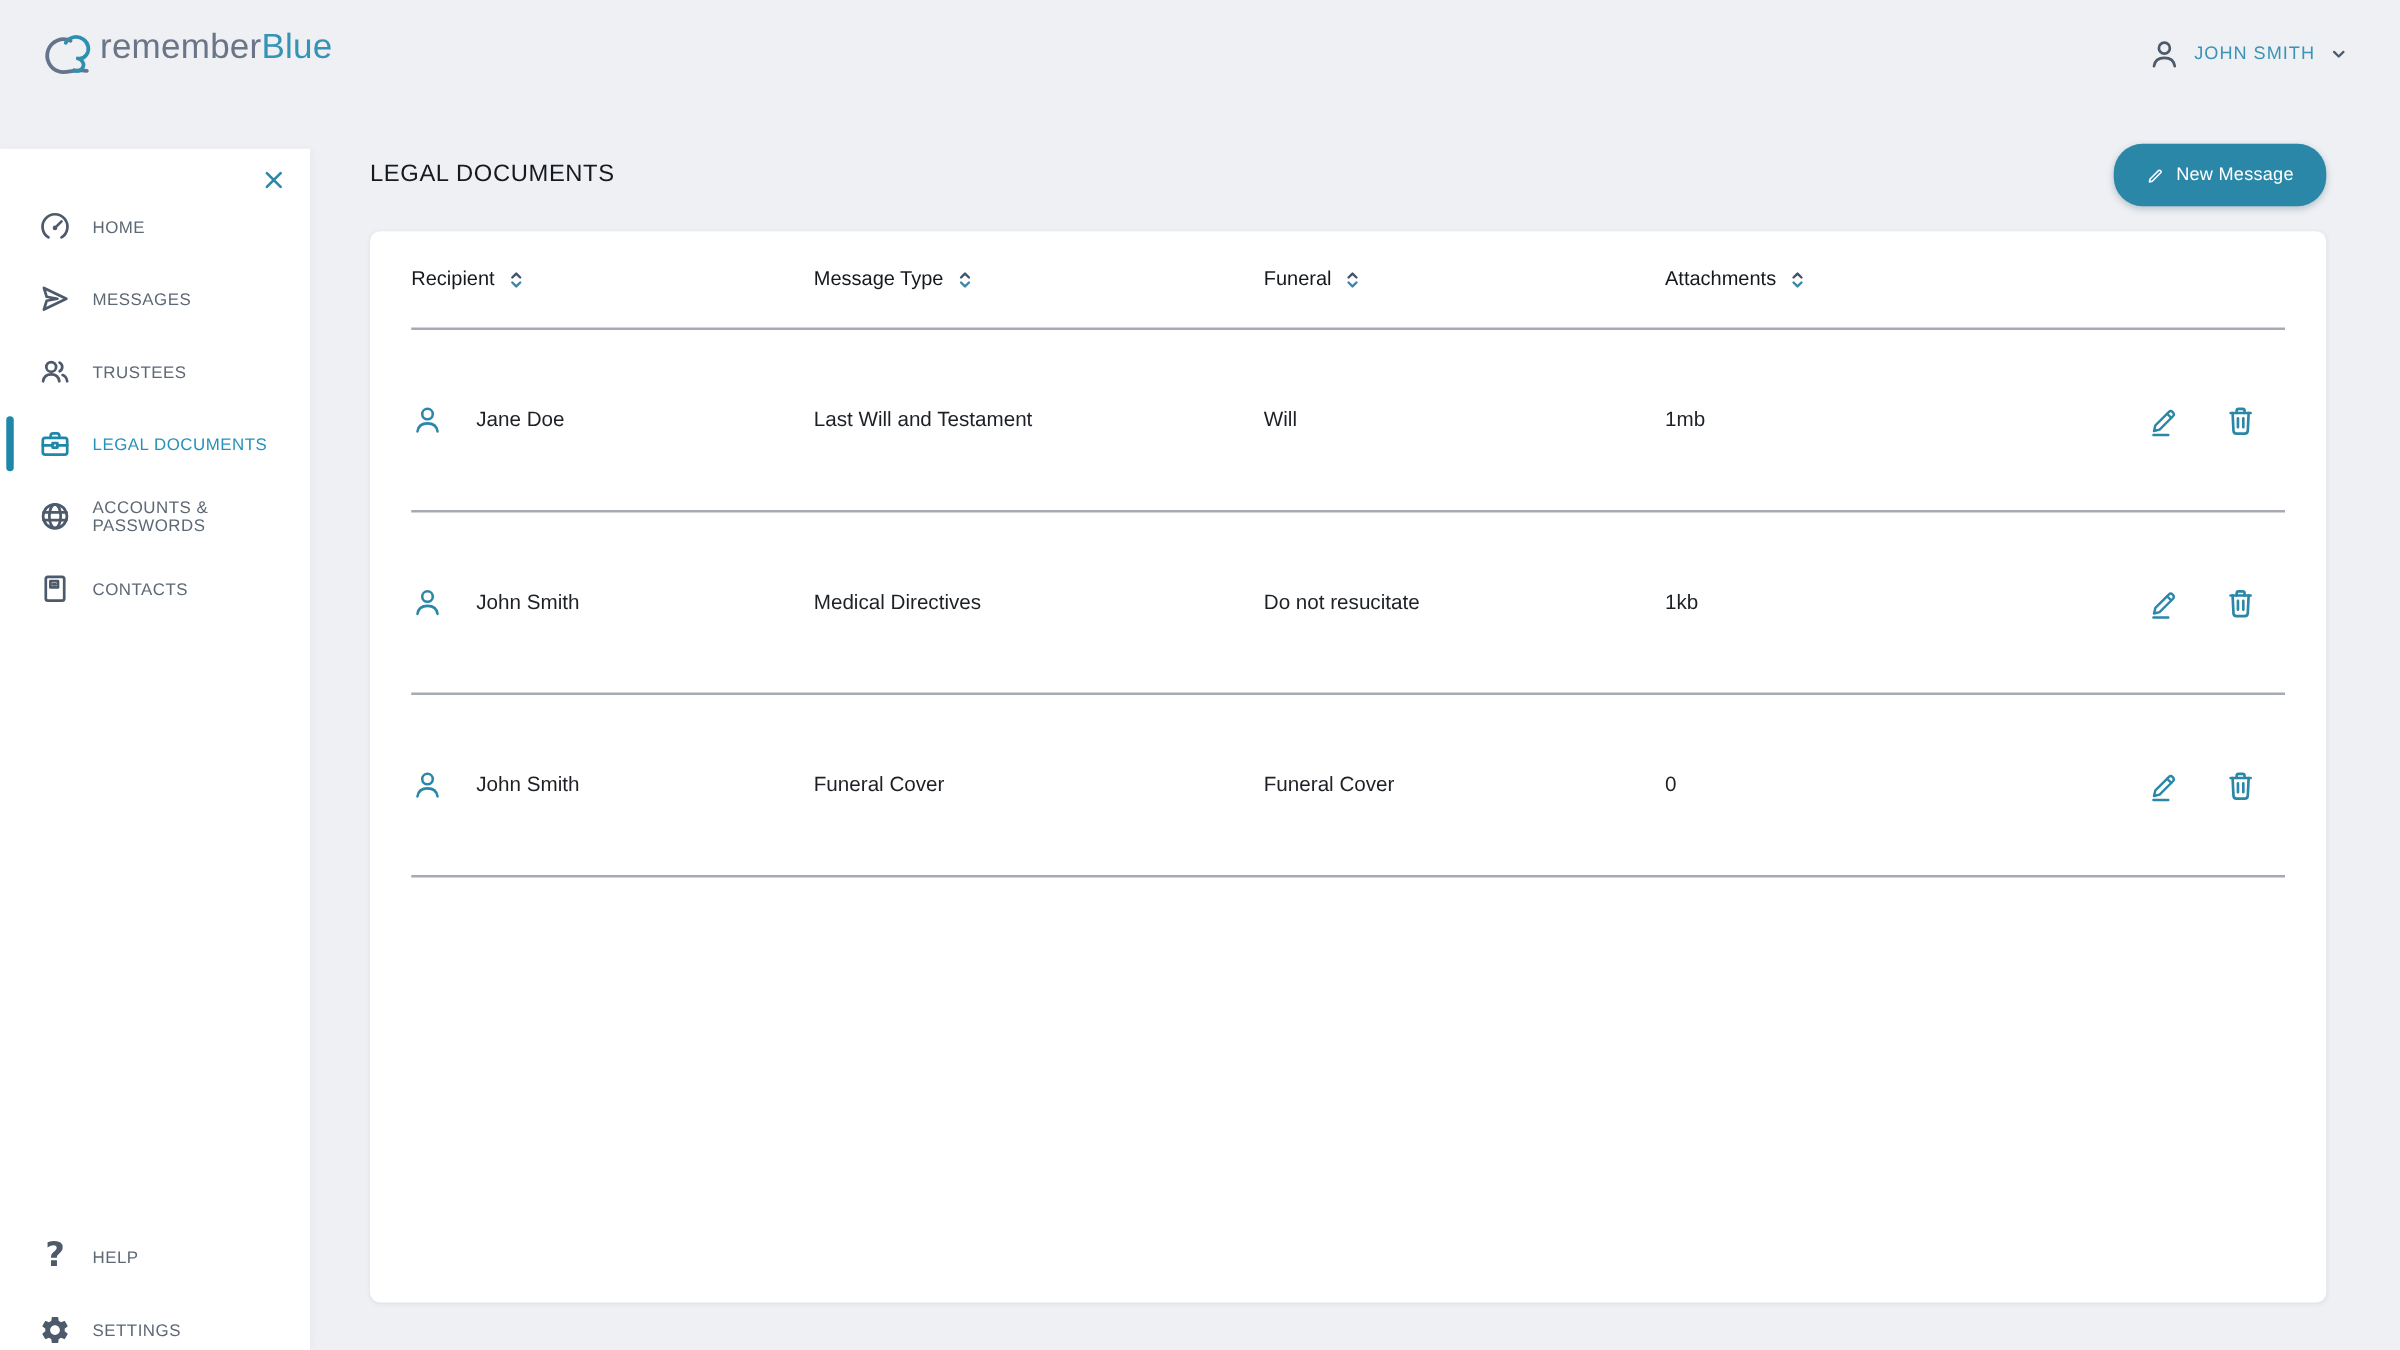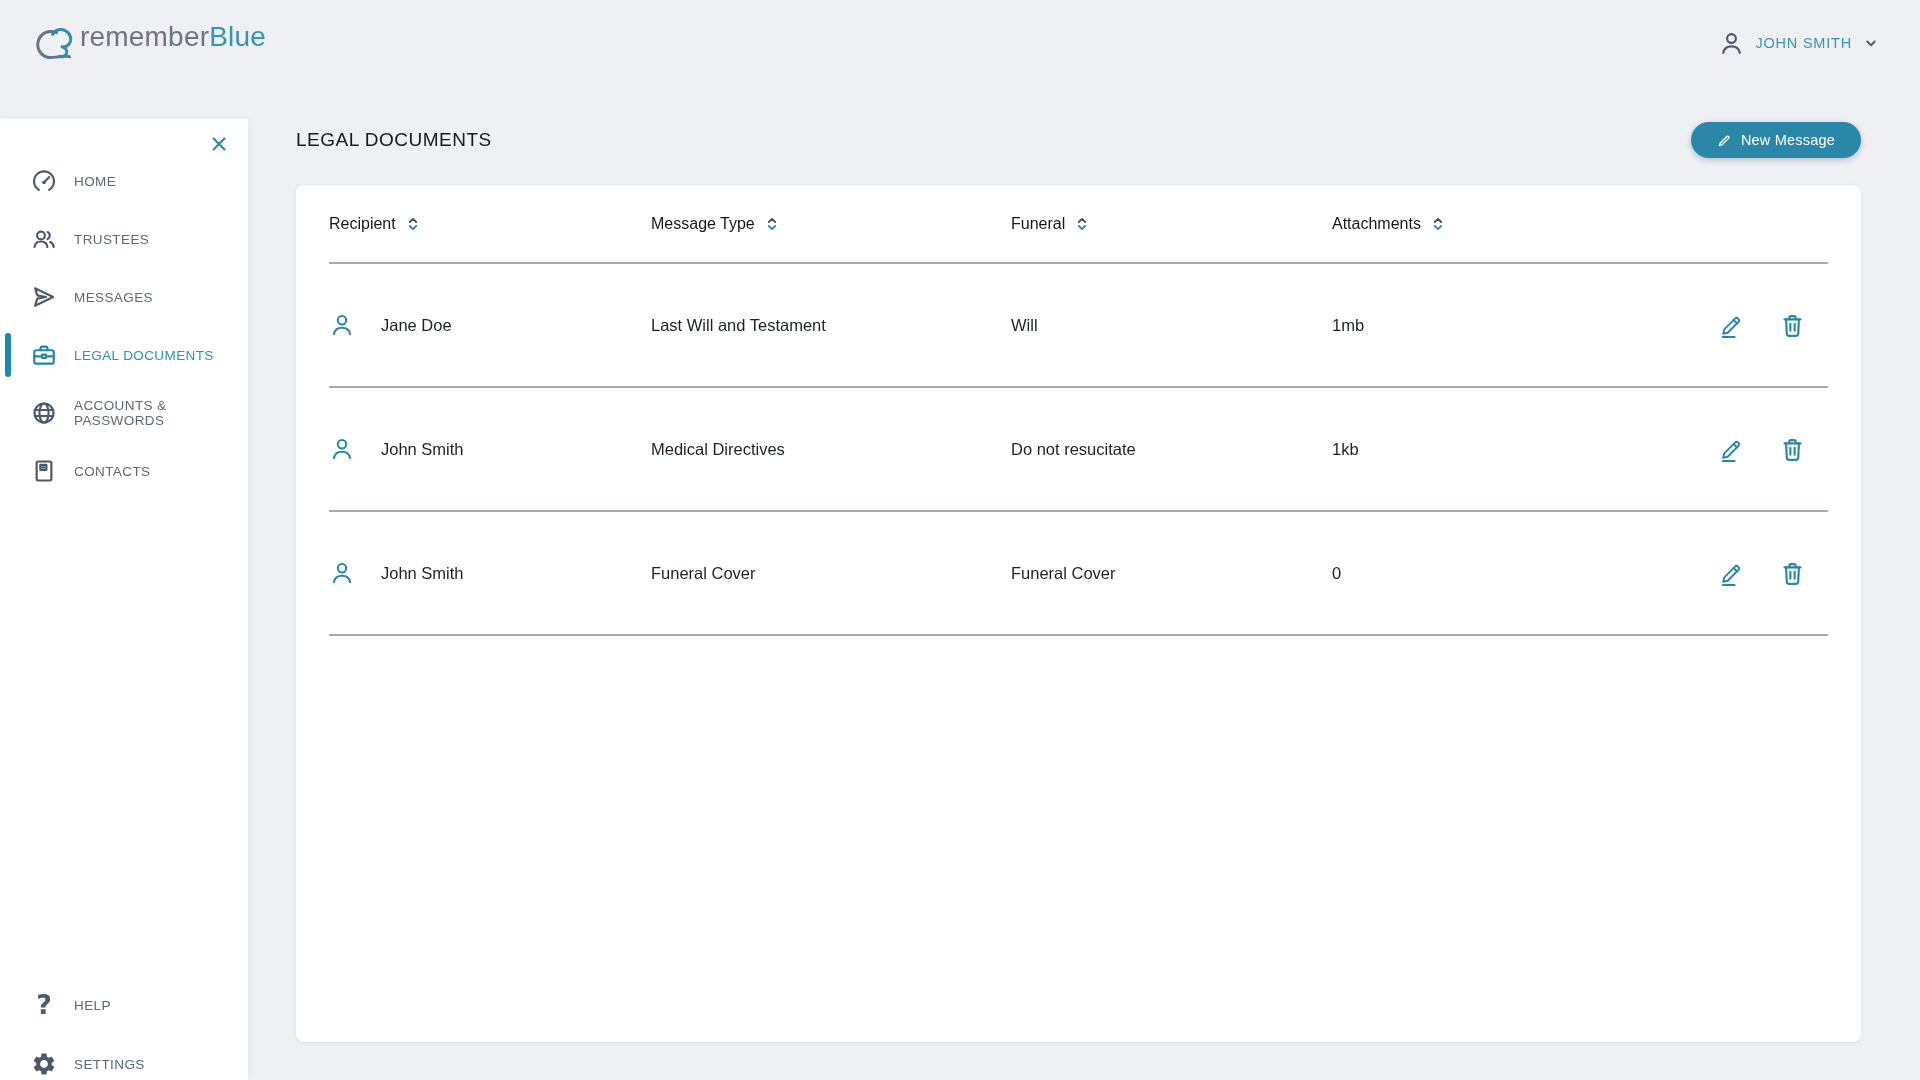--- a/index.html
+++ b/index.html
@@ -65,41 +65,41 @@
   }
 
   
   .main{
     position:absolute;left:248px;top:86px;right:0;bottom:0;
     padding:30px 59px 0 48px;
   }
   .title-row{display:flex;justify-content:space-between;align-items:center;height:48px;}
   .page-title{font-size:19px;font-weight:500;color:#16191d;letter-spacing:.5px;}
   .new-msg-btn{
-    height:36px;border-radius:23px;border:none;cursor:pointer;
+    height:50px;border-radius:23px;border:none;cursor:pointer;
     background:var(--accent-teal);color:#ffffff;
     display:flex;align-items:center;gap:9px;padding:0 26px;
     font-size:14.5px;font-family:inherit;letter-spacing:.2px;
     box-shadow:0 2px 6px rgba(25,60,85,.28);
   }
 
   .card{
     margin-top:21px;background:#ffffff;border-radius:8px;height:857px;
     padding:0 33px;box-shadow:0 1px 4px rgba(20,40,60,.08);
   }
   .grid-row{
     display:grid;grid-template-columns:322px 360px 321px 330px 1fr;
     align-items:center;
   }
   .thead{height:79px;border-bottom:2px solid var(--divider);}
   .th{display:flex;align-items:center;gap:7px;font-size:16px;color:#15181c;cursor:pointer;}
   .sort-icon{width:20px;height:20px;}
   .sort-up{stroke:#44536a;}
   .sort-down{stroke:#3a87a6;}
-  .trow{height:124px;border-bottom:2px solid var(--divider);}
+  .trow{height:146px;border-bottom:2px solid var(--divider);}
   .cell{font-size:16.5px;color:var(--text-dark);}
   .recipient-cell{display:flex;align-items:center;gap:26px;}
   .row-avatar{color:var(--accent-teal);width:26px;height:26px;flex:0 0 26px;}
   .actions-cell{display:flex;justify-content:flex-end;align-items:center;gap:34px;padding-right:22px;}
   .icon-btn{background:none;border:none;cursor:pointer;color:var(--accent-teal);padding:0;width:27px;height:27px;}
 </style>
 </head>
 <body>
 
 <header class="app-header">
@@ -145,37 +145,37 @@
           <path d="M7.2 20.2 A9.2 9.2 0 1 1 16.8 20.2"></path>
           <circle cx="12" cy="13.2" r="1.7" fill="currentColor" stroke="none"></circle>
           <path d="M13.3 11.9l3.5-3.5"></path>
         </svg>
       </span>
       <span class="nav-label">HOME</span>
     </div>
 
     <div class="nav-item">
       <span class="nav-icon">
+        <svg viewBox="0 0 24 24" fill="none" stroke="currentColor" stroke-width="2" stroke-linecap="round" stroke-linejoin="round">
+          <path d="M3.8 20l16.6-8L3.8 4l2 6.5 8 1.5-8 1.5z"></path>
+        </svg>
+      </span>
+      <span class="nav-label">MESSAGES</span>
+    </div>
+
+    <div class="nav-item">
+      <span class="nav-icon">
         <svg viewBox="0 0 24 24" fill="none" stroke="currentColor" stroke-width="2" stroke-linecap="round">
           <circle cx="9.2" cy="8.8" r="3.6"></circle>
           <path d="M3.2 19.4c.5-3.4 3-5.1 6-5.1s5.5 1.7 6 5.1"></path>
           <path d="M15.4 5.6a3.6 3.6 0 0 1 0 6.4"></path>
           <path d="M17.6 14.8c2 .7 3.1 2.3 3.4 4.6"></path>
         </svg>
       </span>
       <span class="nav-label">TRUSTEES</span>
-    </div>
-
-    <div class="nav-item">
-      <span class="nav-icon">
-        <svg viewBox="0 0 24 24" fill="none" stroke="currentColor" stroke-width="2" stroke-linecap="round" stroke-linejoin="round">
-          <path d="M3.8 20l16.6-8L3.8 4l2 6.5 8 1.5-8 1.5z"></path>
-        </svg>
-      </span>
-      <span class="nav-label">MESSAGES</span>
     </div>
 
     <div class="nav-item active">
       <span class="active-bar"></span>
       <span class="nav-icon">
         <svg viewBox="0 0 24 24" fill="none" stroke="currentColor" stroke-width="2" stroke-linecap="round" stroke-linejoin="round">
           <rect x="3" y="7.6" width="18" height="12.4" rx="1.8"></rect>
           <path d="M8.8 7.6V6.1c0-1 .8-1.8 1.8-1.8h2.8c1 0 1.8.8 1.8 1.8v1.5"></path>
           <path d="M3 13.2h7.2M13.8 13.2H21"></path>
           <path d="M10.2 11.6h3.6v3.2h-3.6z"></path>

